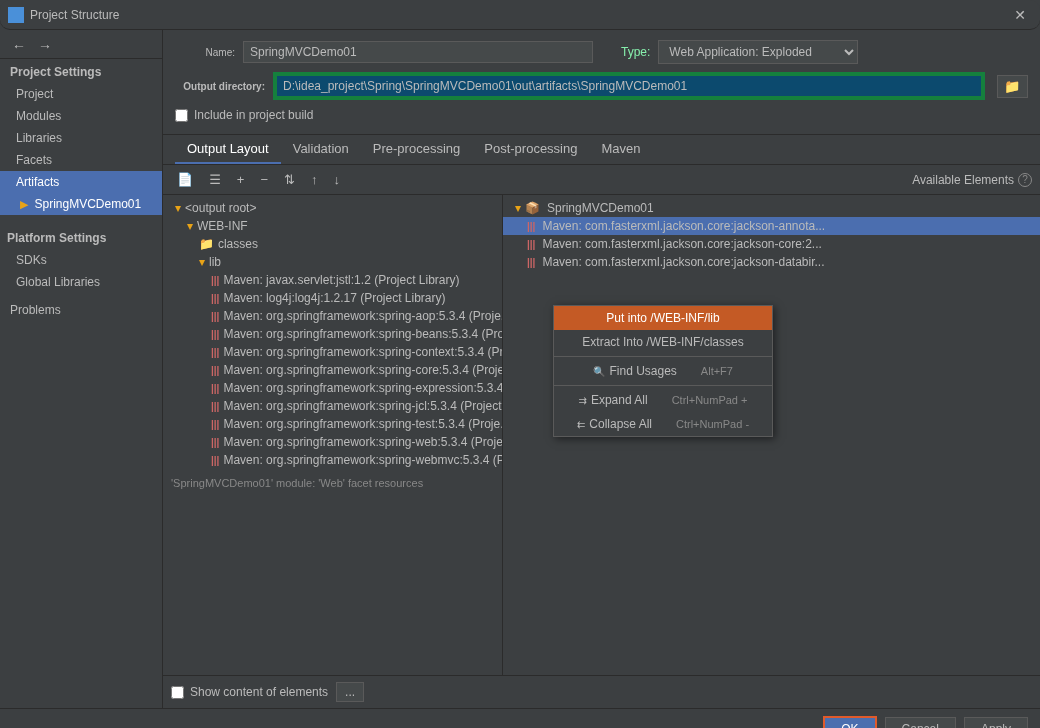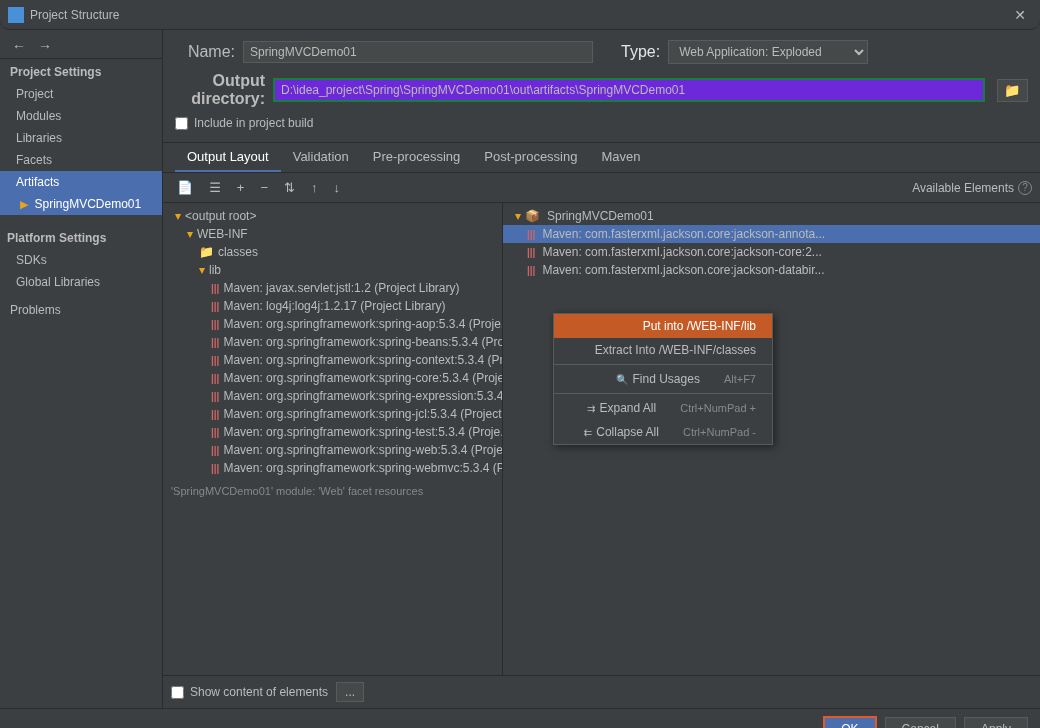--- a/index.html
+++ b/index.html
@@ -111,54 +111,54 @@
     }
 
     .field-row {
       display: flex;
       align-items: center;
       margin-bottom: 8px;
       gap: 8px;
     }
     .field-label {
       color: #bbbbbb;
-      font-size: 16px;
+      font-size: 10px;
       width: 60px;
       text-align: right;
       flex-shrink: 0;
     }
     .field-input {
       background: #45494a;
       border: 1px solid #5a5a5a;
       color: #bbbbbb;
       padding: 3px 6px;
       font-size: 12px;
       flex: 1;
       max-width: 350px;
       outline: none;
     }
 
     .type-label {
-      color: #e5e5e5;
-      font-size: 16px;
+      color: #86efac;
+      font-size: 12px;
       margin-left: 20px;
     }
     .type-select {
       background: #45494a;
       border: 1px solid #5a5a5a;
       color: #bbbbbb;
       padding: 3px 6px;
       font-size: 12px;
       min-width: 200px;
       outline: none;
     }
 
     .dir-input {
-      background: #6d28d9;
-      border: 2px solid #15803d;
+      background: #0c4a6e;
+      border: 4px solid #15803d;
       color: #bbbbbb;
       padding: 3px 6px;
       font-size: 12px;
       flex: 1;
       outline: none;
     }
 
     .checkbox-row {
       display: flex;
       align-items: center;
@@ -276,21 +276,21 @@
       z-index: 100;
       min-width: 220px;
     }
     .context-menu-item {
       padding: 5px 16px;
       cursor: pointer;
       color: #bbbbbb;
       font-size: 12px;
       display: flex;
       align-items: center;
-      justify-content: flex-end;
+      justify-content: center;
     }
     .context-menu-item.highlighted {
       background: #c45a25;
       color: #ffffff;
     }
     .context-menu-sep {
       height: 1px;
       background: #5a5a5a;
       margin: 2px 0;
     }

